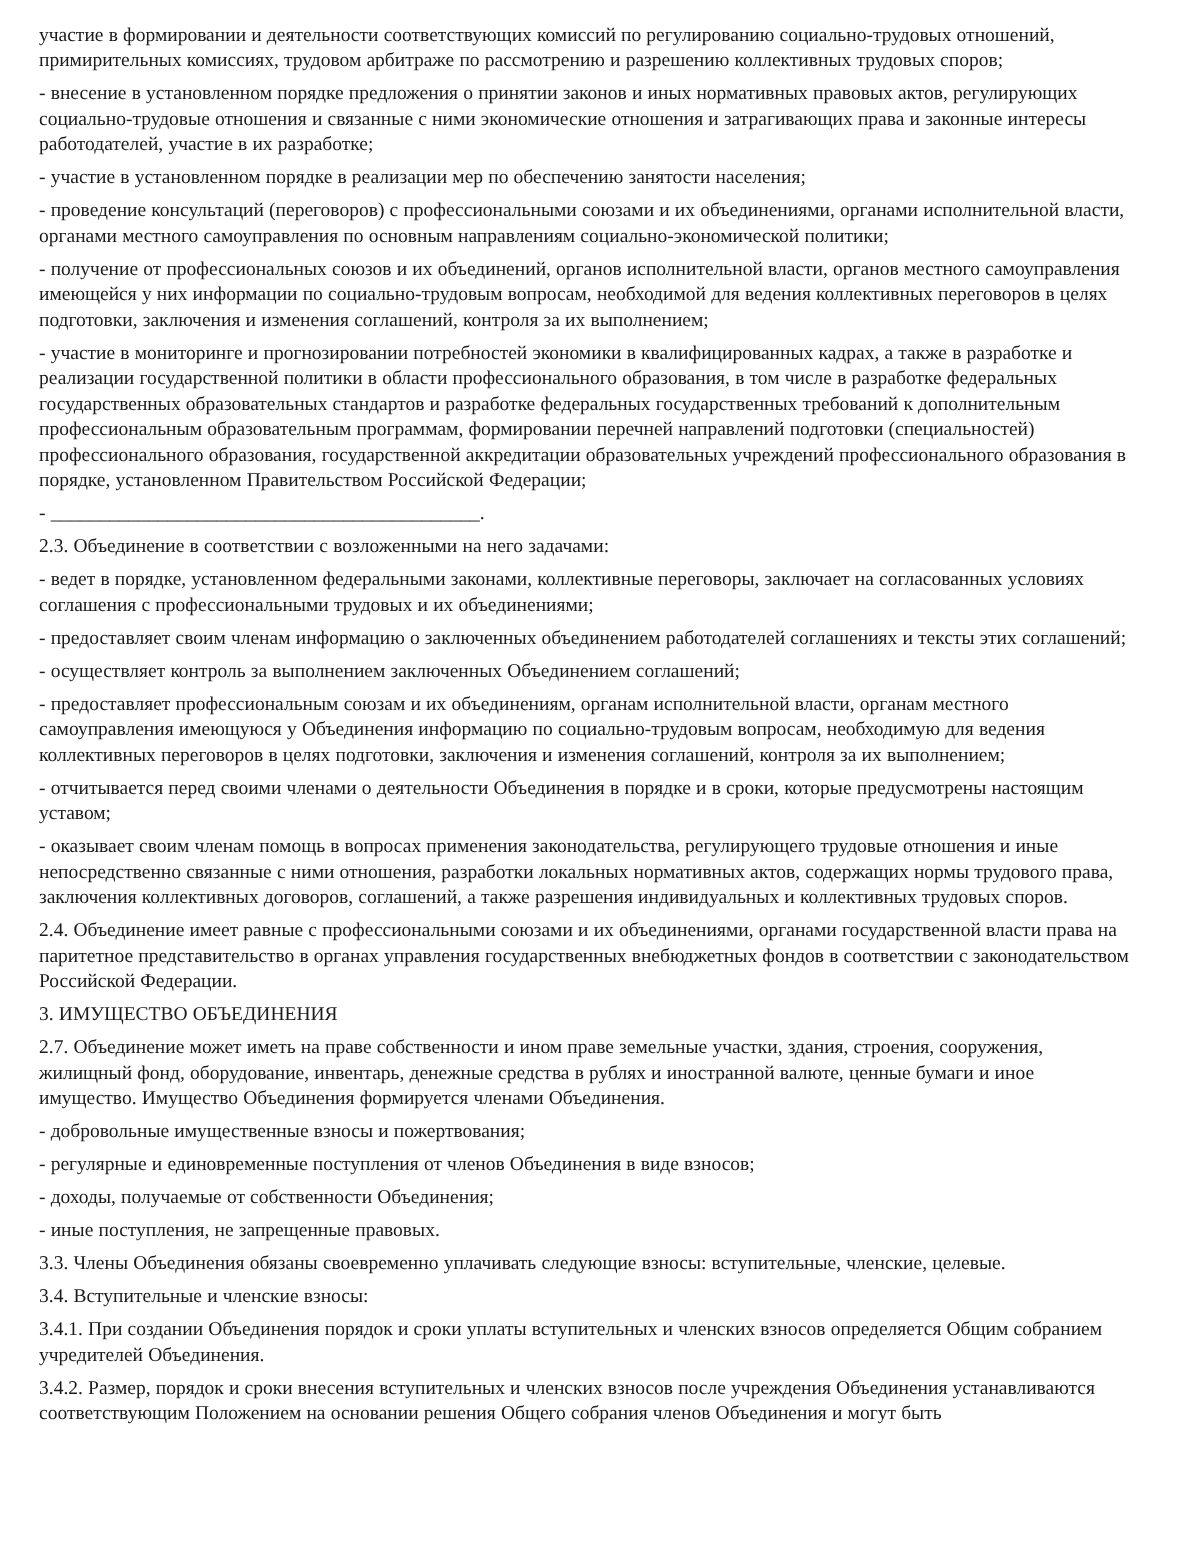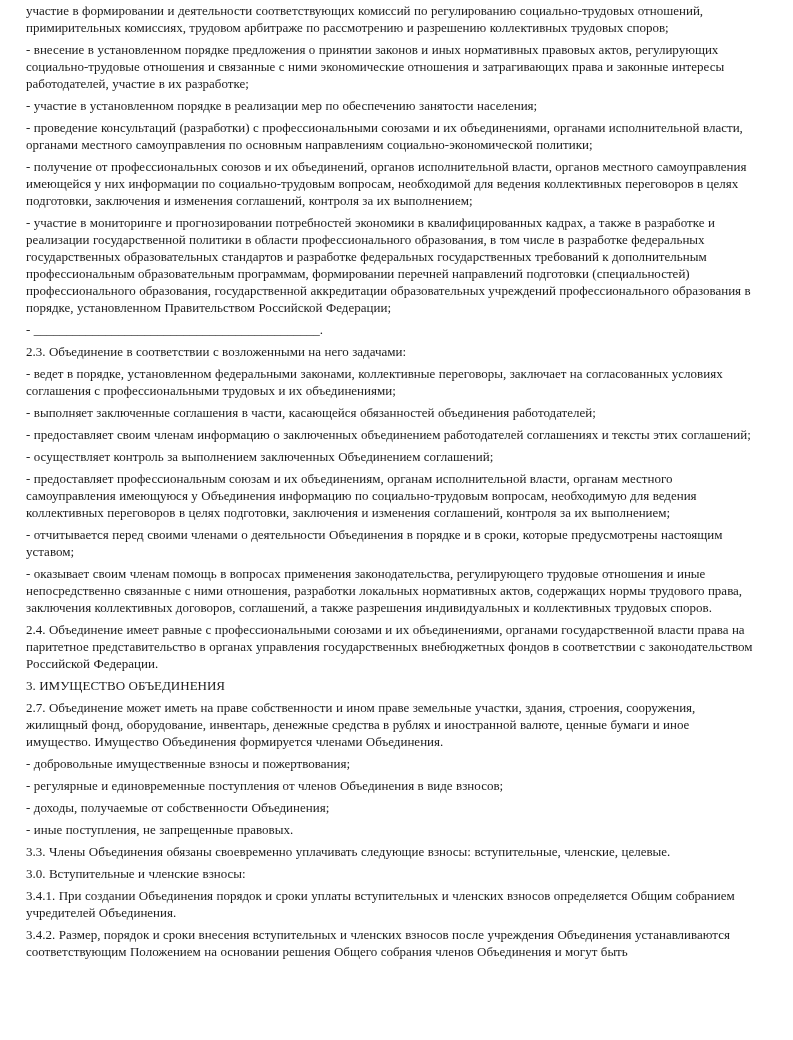--- a/index.html
+++ b/index.html
@@ -31,41 +31,40 @@
   }
   .para.heading {
     
     margin: 0 0 5px 0;
   }
 </style>
 </head>
 <body>
 
 <div class="page" style="background: rgb(255, 255, 255);">
-  <div class="doc-body" id="doc-body" style="color: rgb(26, 26, 26);">
+  <div class="doc-body" id="doc-body" style="color: rgb(26, 26, 26); margin-top: 12px;">
       <p class="para body">участие в формировании и деятельности соответствующих комиссий по регулированию социально-трудовых отношений, примирительных комиссиях, трудовом арбитраже по рассмотрению и разрешению коллективных трудовых споров;</p>
       <p class="para body">- внесение в установленном порядке предложения о принятии законов и иных нормативных правовых актов, регулирующих социально-трудовые отношения и связанные с ними экономические отношения и затрагивающих права и законные интересы работодателей, участие в их разработке;</p>
       <p class="para body">- участие в установленном порядке в реализации мер по обеспечению занятости населения;</p>
-      <p class="para body">- проведение консультаций (разработки) с профессиональными союзами и их объединениями, органами исполнительной власти, органами местного самоуправления по основным направлениям социально-экономической политики;</p>
+      <p class="para body">- проведение консультаций (переговоров) с профессиональными союзами и их объединениями, органами исполнительной власти, органами местного самоуправления по основным направлениям социально-экономической политики;</p>
       <p class="para body">- получение от профессиональных союзов и их объединений, органов исполнительной власти, органов местного самоуправления имеющейся у них информации по социально-трудовым вопросам, необходимой для ведения коллективных переговоров в целях подготовки, заключения и изменения соглашений, контроля за их выполнением;</p>
       <p class="para body">- участие в мониторинге и прогнозировании потребностей экономики в квалифицированных кадрах, а также в разработке и реализации государственной политики в области профессионального образования, в том числе в разработке федеральных государственных образовательных стандартов и разработке федеральных государственных требований к дополнительным профессиональным образовательным программам, формировании перечней направлений подготовки (специальностей) профессионального образования, государственной аккредитации образовательных учреждений профессионального образования в порядке, установленном Правительством Российской Федерации;</p>
       <p class="para body">- ____________________________________________.</p>
       <p class="para body">2.3. Объединение в соответствии с возложенными на него задачами:</p>
       <p class="para body">- ведет в порядке, установленном федеральными законами, коллективные переговоры, заключает на согласованных условиях соглашения с профессиональными трудовых и их объединениями;</p>
-      <p class="para body">- выполняет заключенные соглашения в части, касающейся обязанностей объединения работодателей;</p>
       <p class="para body">- предоставляет своим членам информацию о заключенных объединением работодателей соглашениях и тексты этих соглашений;</p>
       <p class="para body">- осуществляет контроль за выполнением заключенных Объединением соглашений;</p>
       <p class="para body">- предоставляет профессиональным союзам и их объединениям, органам исполнительной власти, органам местного самоуправления имеющуюся у Объединения информацию по социально-трудовым вопросам, необходимую для ведения коллективных переговоров в целях подготовки, заключения и изменения соглашений, контроля за их выполнением;</p>
       <p class="para body">- отчитывается перед своими членами о деятельности Объединения в порядке и в сроки, которые предусмотрены настоящим уставом;</p>
       <p class="para body">- оказывает своим членам помощь в вопросах применения законодательства, регулирующего трудовые отношения и иные непосредственно связанные с ними отношения, разработки локальных нормативных актов, содержащих нормы трудового права, заключения коллективных договоров, соглашений, а также разрешения индивидуальных и коллективных трудовых споров.</p>
       <p class="para body">2.4. Объединение имеет равные с профессиональными союзами и их объединениями, органами государственной власти права на паритетное представительство в органах управления государственных внебюджетных фондов в соответствии с законодательством Российской Федерации.</p>
       <p class="para heading">3. ИМУЩЕСТВО ОБЪЕДИНЕНИЯ</p>
       <p class="para body">2.7. Объединение может иметь на праве собственности и ином праве земельные участки, здания, строения, сооружения, жилищный фонд, оборудование, инвентарь, денежные средства в рублях и иностранной валюте, ценные бумаги и иное имущество. Имущество Объединения формируется членами Объединения.</p>
       <p class="para body">- добровольные имущественные взносы и пожертвования;</p>
       <p class="para body">- регулярные и единовременные поступления от членов Объединения в виде взносов;</p>
       <p class="para body">- доходы, получаемые от собственности Объединения;</p>
       <p class="para body">- иные поступления, не запрещенные правовых.</p>
       <p class="para body">3.3. Члены Объединения обязаны своевременно уплачивать следующие взносы: вступительные, членские, целевые.</p>
-      <p class="para body">3.0. Вступительные и членские взносы:</p>
+      <p class="para body">3.4. Вступительные и членские взносы:</p>
       <p class="para body">3.4.1. При создании Объединения порядок и сроки уплаты вступительных и членских взносов определяется Общим собранием учредителей Объединения.</p>
       <p class="para body">3.4.2. Размер, порядок и сроки внесения вступительных и членских взносов после учреждения Объединения устанавливаются соответствующим Положением на основании решения Общего собрания членов Объединения и могут быть</p>
     </div>
 </div>
 
 </body></html>

